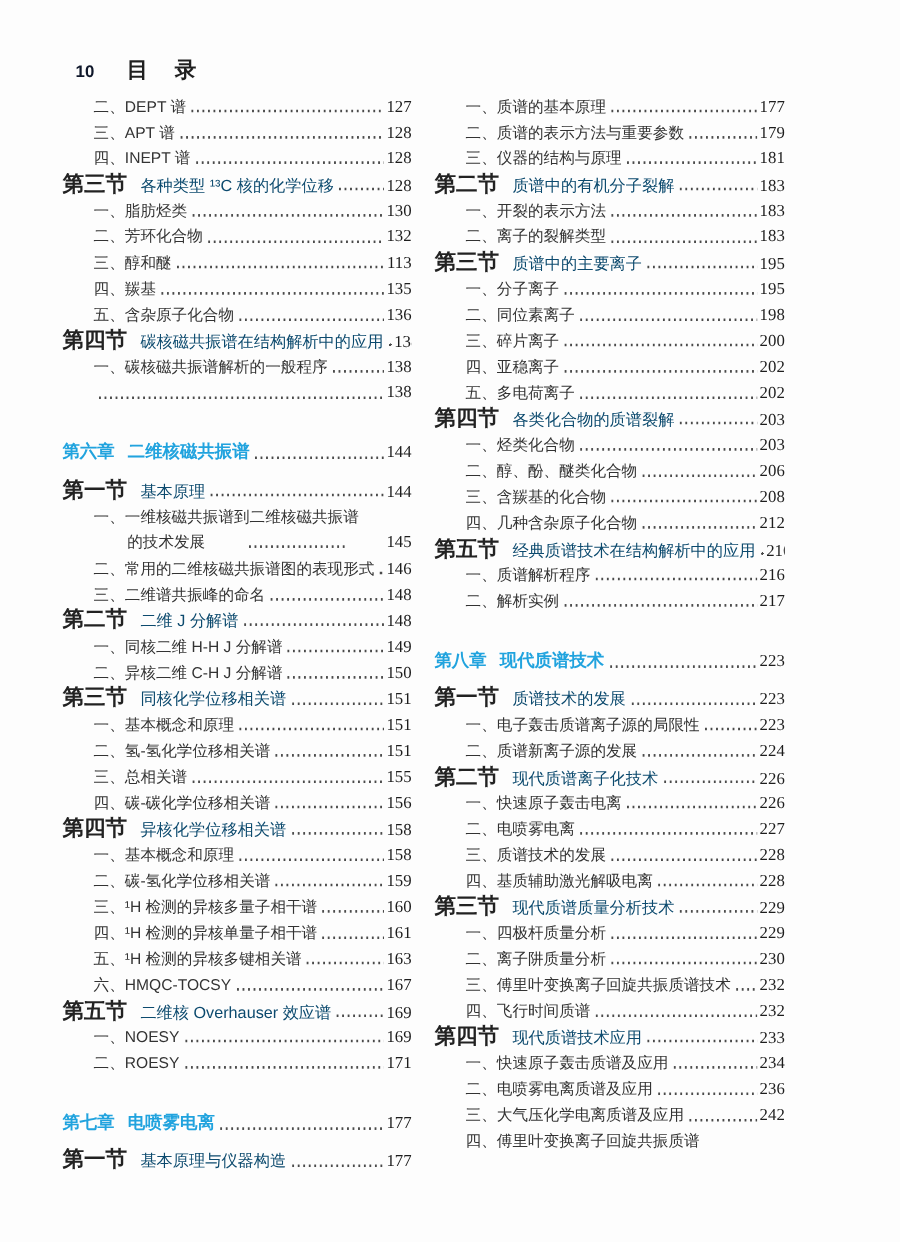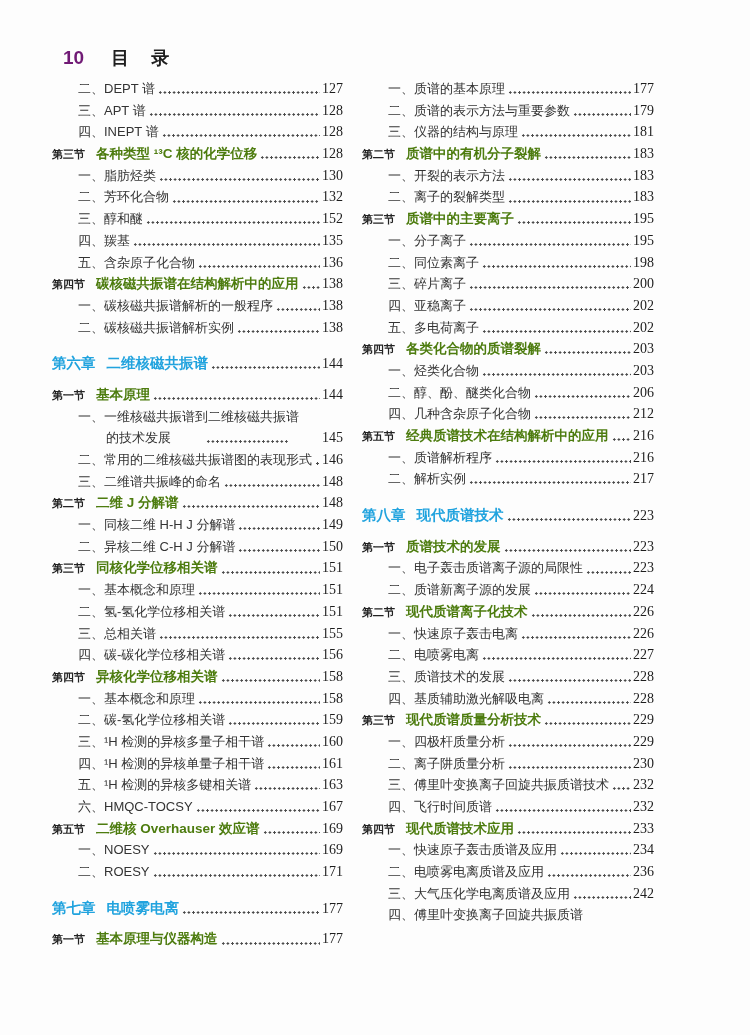--- a/index.html
+++ b/index.html
@@ -15,23 +15,23 @@
     background: #fdfdfd;
     overflow: hidden;
   }
   .header {
     position: absolute;
     top: 46px; left: 63px;
     display: flex;
     align-items: baseline;
   }
   .pagenum {
-    color: #701a75;
+    color: #0f172a;
     font-weight: 700;
-    font-size: 19px;
+    font-size: 14px;
   }
   .toc-title {
     margin-left: 27px;
     color: #1f1f1f;
     font-weight: 700;
     font-size: 18px;
     letter-spacing: 22px;
   }
   .columns {
     position: absolute;
@@ -49,28 +49,28 @@
     line-height: 21.7px;
     font-size: 13px;
     white-space: nowrap;
     overflow: hidden;
   }
   .entry .lbl {
     font-weight: 700;
     margin-right: 11px;
     flex-shrink: 0;
     color: #222222;
-    font-size: 11px;
+    font-size: 18px;
   }
   .entry .title { flex-shrink: 0; color: #333333; }
   .entry.item { padding-left: 26px; }
   .entry.item-nopage { padding-left: 26px; }
   .entry.continuation { padding-left: 54px; gap: 32px; }
-  .entry.section .title { font-weight: 700; color: #4d7c0f; font-size: 13.5px; }
-  .entry.chapter { margin-top: 15px; margin-bottom: 9px; }
+  .entry.section .title { font-weight: 400; color: #0c4a6e; font-size: 13.5px; }
+  .entry.chapter { margin-top: 29px; margin-bottom: 9px; }
   .entry.chapter .lbl,
   .entry.chapter .title {
     color: #21a3de;
     font-weight: 700;
     font-size: 14.5px;
   }
   .dots {
     flex: 1 1 auto;
     min-width: 4px;
     margin: 0 2px 0 3px;
@@ -131,21 +131,21 @@
         <div class="entry item">
 
     <span class="title">二、芳环化合物</span>
     <span class="dots"></span>
     <span class="pg">132</span>
   </div>
         <div class="entry item">
 
     <span class="title">三、醇和醚</span>
     <span class="dots"></span>
-    <span class="pg">152</span>
+    <span class="pg">113</span>
   </div>
         <div class="entry item">
 
     <span class="title">四、羰基</span>
     <span class="dots"></span>
     <span class="pg">135</span>
   </div>
         <div class="entry item">
 
     <span class="title">五、含杂原子化合物</span>
@@ -159,21 +159,20 @@
     <span class="pg">138</span>
   </div>
         <div class="entry item">
 
     <span class="title">一、碳核磁共振谱解析的一般程序</span>
     <span class="dots"></span>
     <span class="pg">138</span>
   </div>
         <div class="entry item">
 
-    <span class="title">二、碳核磁共振谱解析实例</span>
     <span class="dots"></span>
     <span class="pg">138</span>
   </div>
         <div class="entry chapter">
     <span class="lbl">第六章</span>
     <span class="title">二维核磁共振谱</span>
     <span class="dots"></span>
     <span class="pg">144</span>
   </div>
         <div class="entry section">
@@ -412,20 +411,26 @@
     <span class="pg">203</span>
   </div>
         <div class="entry item">
 
     <span class="title">二、醇、酚、醚类化合物</span>
     <span class="dots"></span>
     <span class="pg">206</span>
   </div>
         <div class="entry item">
 
+    <span class="title">三、含羰基的化合物</span>
+    <span class="dots"></span>
+    <span class="pg">208</span>
+  </div>
+        <div class="entry item">
+
     <span class="title">四、几种含杂原子化合物</span>
     <span class="dots"></span>
     <span class="pg">212</span>
   </div>
         <div class="entry section">
     <span class="lbl">第五节</span>
     <span class="title">经典质谱技术在结构解析中的应用</span>
     <span class="dots"></span>
     <span class="pg">216</span>
   </div>

